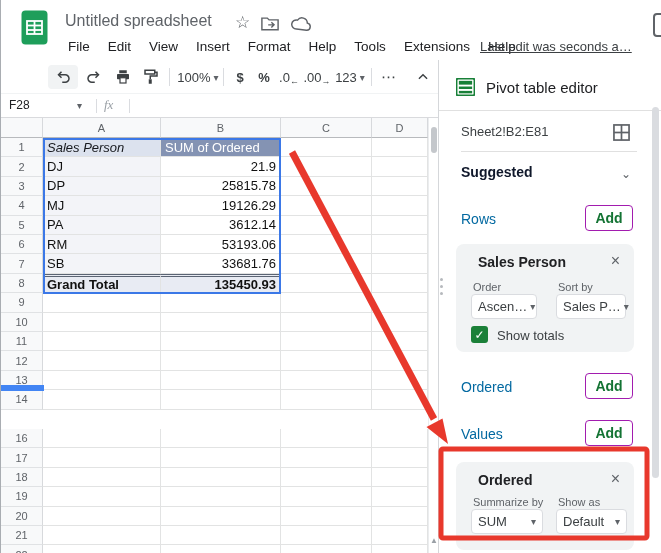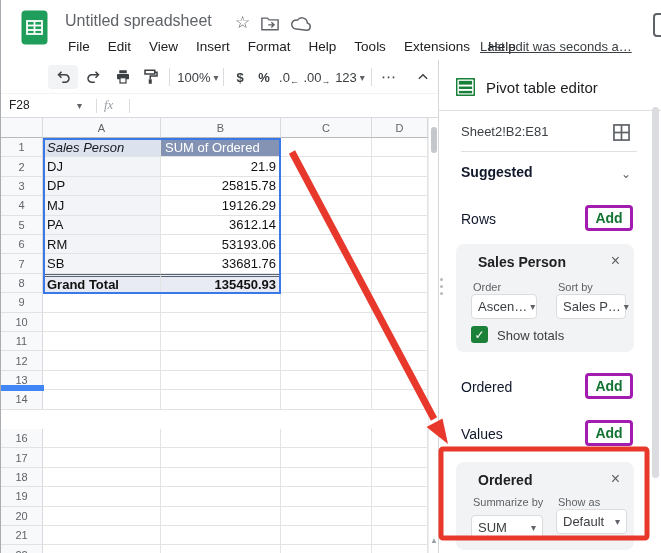--- a/index.html
+++ b/index.html
@@ -49,24 +49,24 @@
   .vscroll{position:absolute;left:427px;top:118px;width:10px;height:435px;background:#fff;border-left:1px solid #ebedef;}
   .vthumb{position:absolute;left:1.5px;top:9px;width:6px;height:26px;background:#c4c7cb;border-radius:3px;}
   .vscroll-arrow{position:absolute;left:1px;top:418px;color:#9aa0a6;font-size:8px;}
 
   
   .panel{position:absolute;left:437px;top:60px;width:224px;height:493px;background:#fff;border-left:1px solid #d5d7da;}
   .panel-title{position:absolute;left:47px;top:19px;font-size:15px;font-weight:500;color:#202124;}
   .panel-divider{position:absolute;left:0;top:50px;width:224px;height:1px;background:#e0e0e0;}
   .range-text{position:absolute;left:22px;top:64px;font-size:13px;color:#3c4043;}
   .range-divider{position:absolute;left:22px;top:91px;width:176px;height:1px;background:#e0e0e0;}
-  .sec-label{font-size:14px;color:#0f172a;font-weight:500;position:absolute;left:22px;}
+  .sec-label{font-size:14px;color:#0369a1;font-weight:500;position:absolute;left:22px;}
   .suggested{font-weight:700;color:#0f172a;}
   .chev{position:absolute;font-size:12px;color:#5f6368;}
-  .add-btn{position:absolute;left:146px;width:48px;height:26px;background:#fff;border:3px solid #a21caf;border-radius:4px;color:#137333;font-size:14px;font-weight:bold;display:flex;align-items:center;justify-content:center;}
+  .add-btn{position:absolute;left:146px;width:48px;height:26px;background:#fff;border:1px solid #a21caf;border-radius:4px;color:#137333;font-size:14px;font-weight:bold;display:flex;align-items:center;justify-content:center;}
   .card{position:absolute;left:17px;width:178px;background:#f1f3f4;border-radius:8px;}
   .card-title{position:absolute;left:22px;top:10px;font-size:14px;font-weight:bold;color:#202124;}
   .card-x{position:absolute;right:14px;top:8px;font-size:16px;color:#5f6368;}
   .fld-label{position:absolute;font-size:11px;color:#5f6368;}
   .dd{position:absolute;height:25px;background:#fff;border:1px solid #dadce0;border-radius:4px;display:flex;align-items:center;justify-content:space-between;padding:0 6px;font-size:13px;color:#3c4043;white-space:nowrap;}
   .checkbox{position:absolute;left:15px;top:82px;width:17px;height:17px;background:#1b8038;border-radius:3px;color:#fff;font-size:12px;display:flex;align-items:center;justify-content:center;}
   .chk-label{position:absolute;left:41px;top:84px;font-size:13px;color:#3c4043;}
   .panel-scroll{position:absolute;left:213px;top:47px;width:7px;height:371px;background:#dadce0;border-radius:3.5px;}
   .drag-dots{position:absolute;left:1px;top:218px;display:flex;flex-direction:column;gap:4px;}
   .drag-dots i{width:3px;height:3px;border-radius:50%;background:#b6b9bd;}
@@ -390,21 +390,21 @@
     <div class="add-btn" style="top:313px;">Add</div>
 
     <div class="sec-label" style="top:366px;">Values</div>
     <div class="add-btn" style="top:360px;">Add</div>
 
     <div class="card" style="top:402px;height:88px;">
       <div class="card-title">Ordered</div>
       <div class="card-x">×</div>
       <div class="fld-label" style="left:17px;top:34px;">Summarize by</div>
       <div class="fld-label" style="left:102px;top:34px;">Show as</div>
-      <div class="dd" style="left:15px;top:53px;width:72px;">
+      <div class="dd" style="left:15px;top:47px;width:72px;">
           <span>SUM</span>
           <span class="caret">▾</span>
         </div>
       <div class="dd" style="left:100px;top:47px;width:71px;">
           <span>Default</span>
           <span class="caret">▾</span>
         </div>
     </div>
 
     <div class="panel-scroll"></div>

